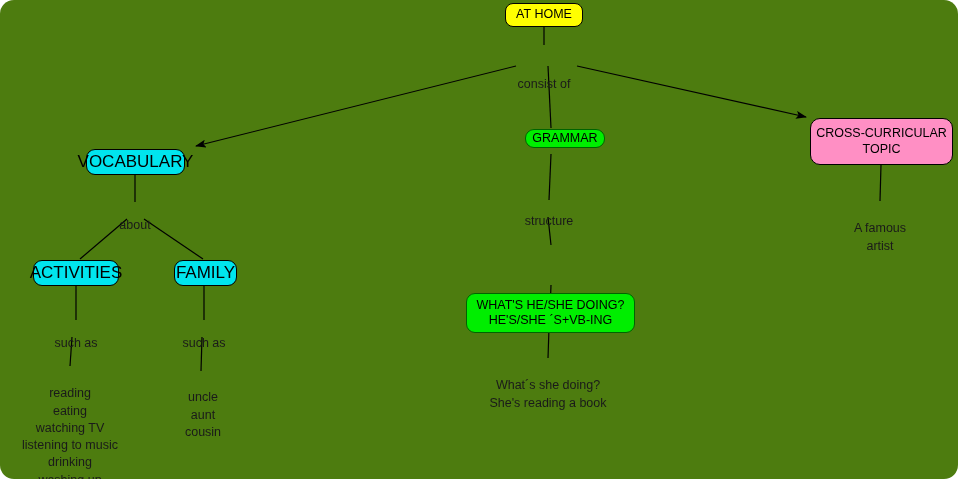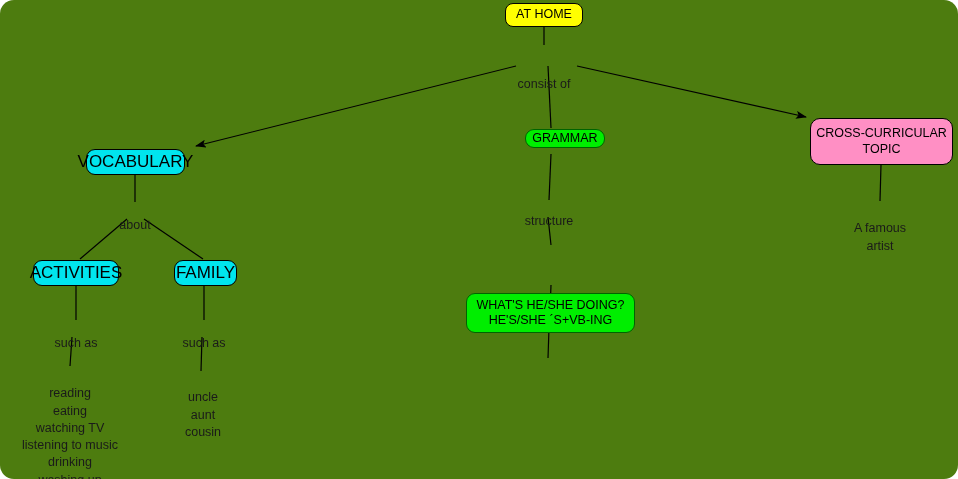--- a/index.html
+++ b/index.html
@@ -177,20 +177,24 @@
   <div class="label" style="left:549px; top:199px;">
     <span>structure</span>
   </div>
 
   <div class="node node-green" style="left:466px; top:245px; width:169px; height:40px;margin-top:48px;">
     <span>WHAT'S HE/SHE DOING?
 HE'S/SHE ´S+VB-ING</span>
   </div>
 
 
+  <div class="leaf" style="left:548px; top:360px;">
+    <span>What´s she doing?
+She's reading a book</span>
+  </div>
 
   <div class="node node-pink" style="left:810px; top:118px; width:143px; height:47px;">
     <span>CROSS-CURRICULAR
 TOPIC</span>
   </div>
 
   <div class="leaf" style="left:880px; top:203px;">
     <span>A famous artist</span>
   </div>
 

